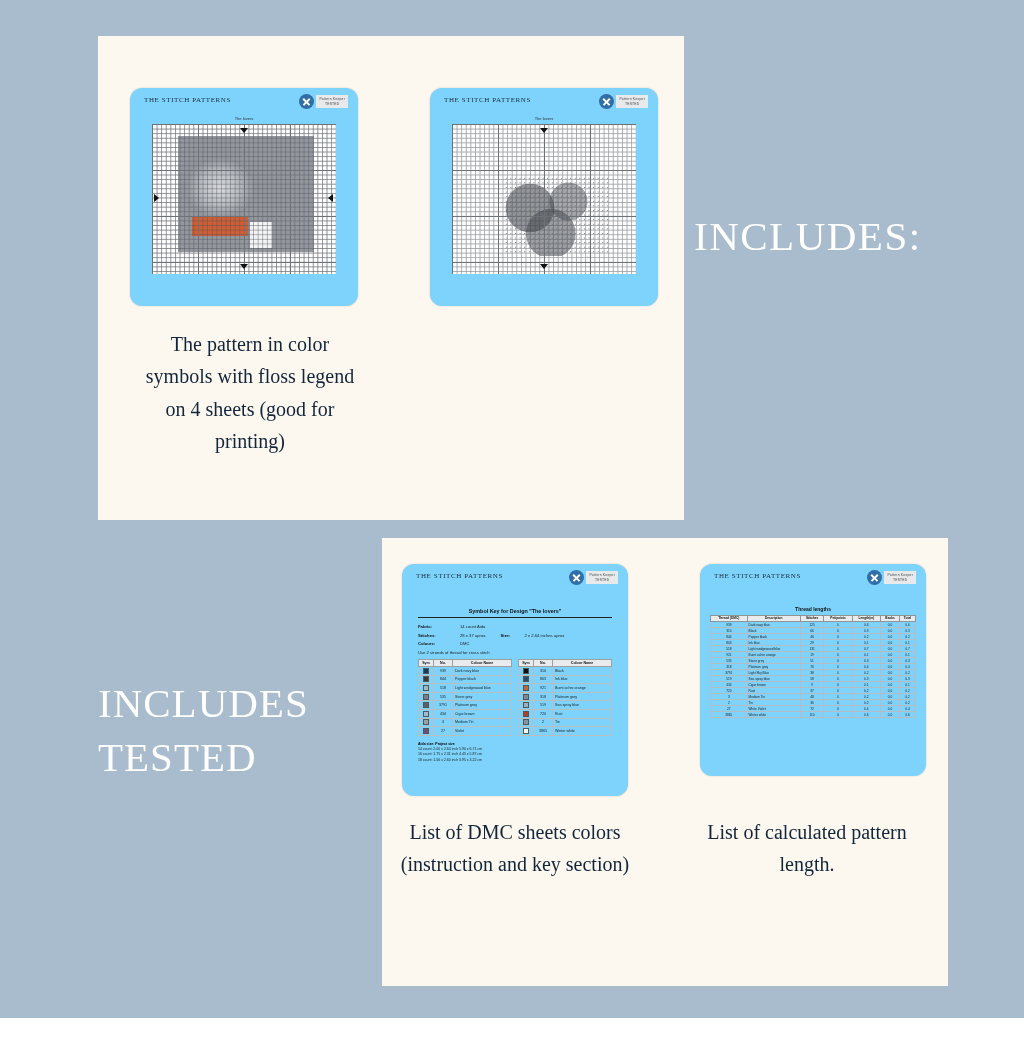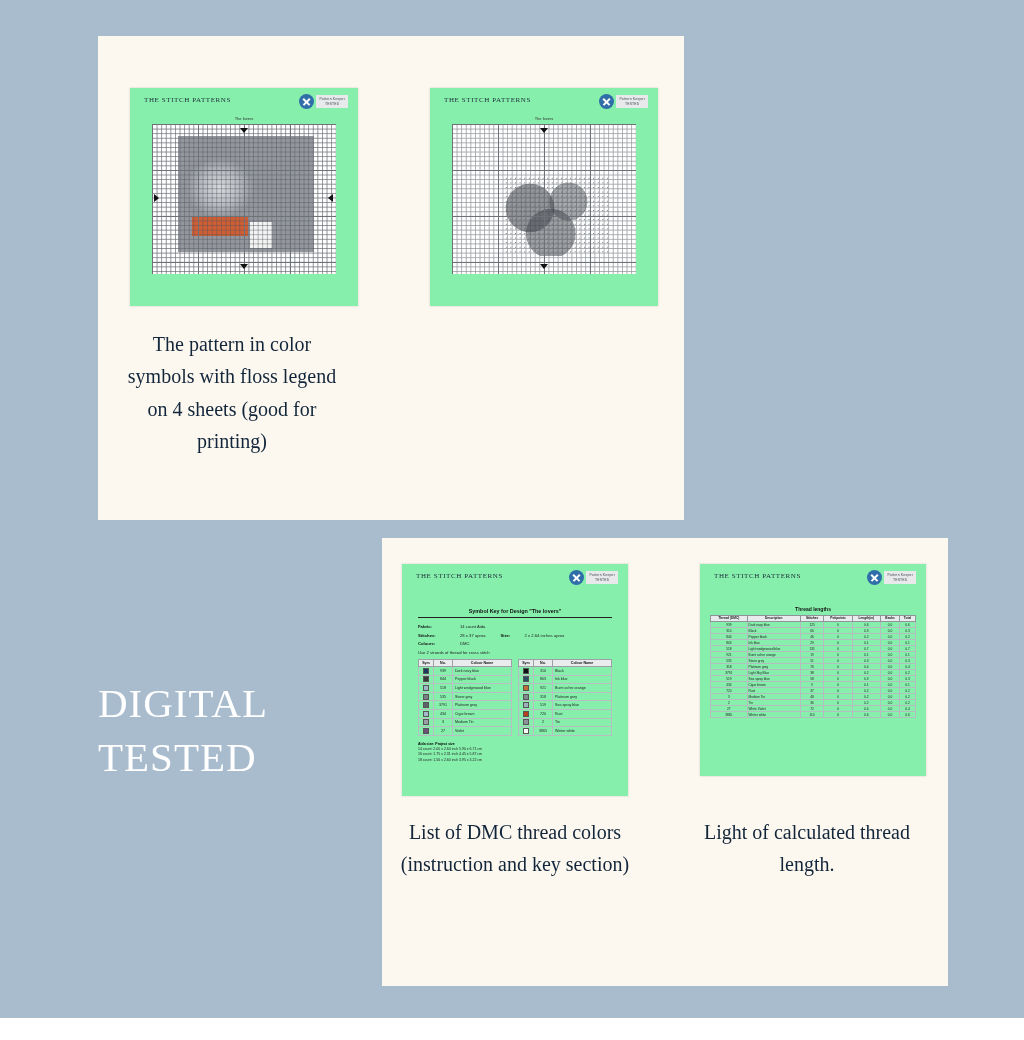--- a/index.html
+++ b/index.html
@@ -43,23 +43,24 @@
   #panel-bottom {
     left: 382px;
     top: 538px;
     width: 566px;
     height: 448px;
   }
 
   
   .sheet {
     position: absolute;
-    background: #86efac;
+    background: #7dd3fc;
     box-shadow: 0 0 2px rgba(0,0,0,0.18);
     overflow: hidden;
+    border-radius: 12px;
   }
   .sheet-head {
     position: absolute;
     left: 0; top: 0; right: 0;
     height: 26px;
   }
   .sheet-title {
     position: absolute;
     left: 14px;
     top: 8px;
@@ -400,26 +401,27 @@
         <div class="bw-symbols">
           <div class="bw-dots"></div>
         </div>
         <div class="grid-overlay" style="opacity:.55;"></div>
         <div class="grid-bold"></div>
         <div class="marker down" style="left:88px; top:4px;"></div>
         <div class="marker down" style="left:88px; top:140px;"></div>
       </div>
     </div>
 
-    <div class="caption" style="left:29px; top:292px; width:210px;">The pattern in color symbols with floss legend on 4 sheets (good for printing)</div>
+    <div class="caption" style="left:47px; top:292px; width:210px;">The pattern in color symbols with floss legend on 4 sheets (good for printing)</div>
   </div>
 
+  <div id="includes-heading">INCLUDES:</div>
 
   <div id="pdf-heading">
-    <div>DIGITAL</div>
+    <div>INCLUDES</div>
     <div>TESTED</div>
   </div>
 
   <div class="panel" id="panel-bottom">
 
     <div class="sheet" style="left:20px; top:26px; width:226px; height:232px;">
       <div class="sheet-head">
         <div class="sheet-title">THE STITCH PATTERNS</div>
         <div class="stamp">
           <div class="stamp-circle"></div>
@@ -735,18 +737,18 @@
                 <td>0</td>
                 <td>0.6</td>
                 <td>0.0</td>
                 <td>0.6</td>
               </tr>
             </tbody>
         </table>
       </div>
     </div>
 
-    <div class="caption" style="left:16px; top:278px; width:234px;">List of DMC thread colors (instruction and key section)</div>
-    <div class="caption" style="left:300px; top:278px; width:250px;">Light of calculated thread length.</div>
+    <div class="caption" style="left:16px; top:278px; width:234px;">List of DMC sheets colors (instruction and key section)</div>
+    <div class="caption" style="left:300px; top:278px; width:250px;">List of calculated pattern length.</div>
   </div>
 
   <div class="bottom-strip"></div>
 </div>
 
 </body></html>

